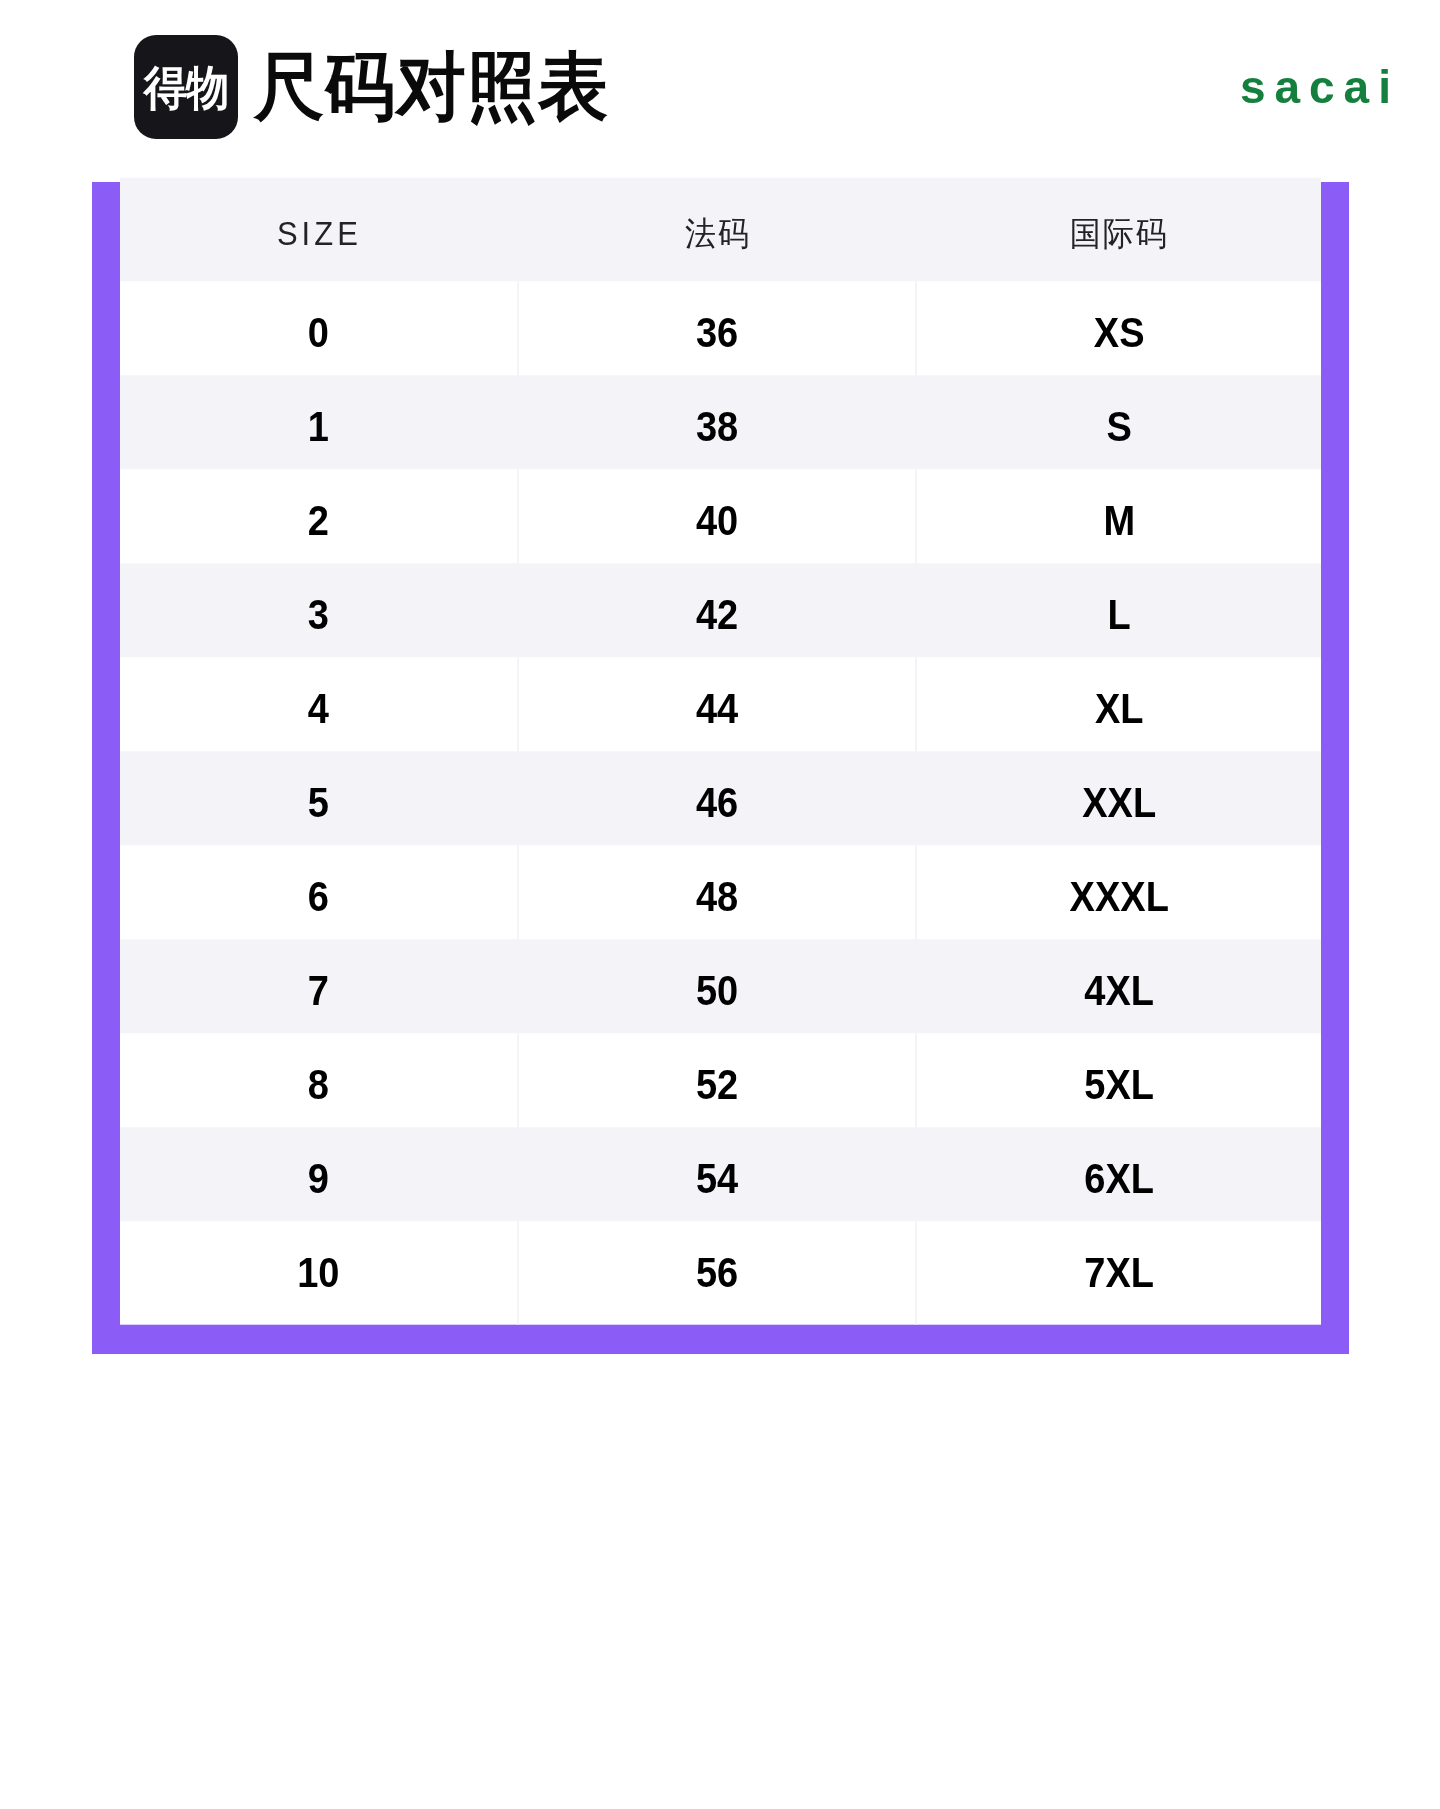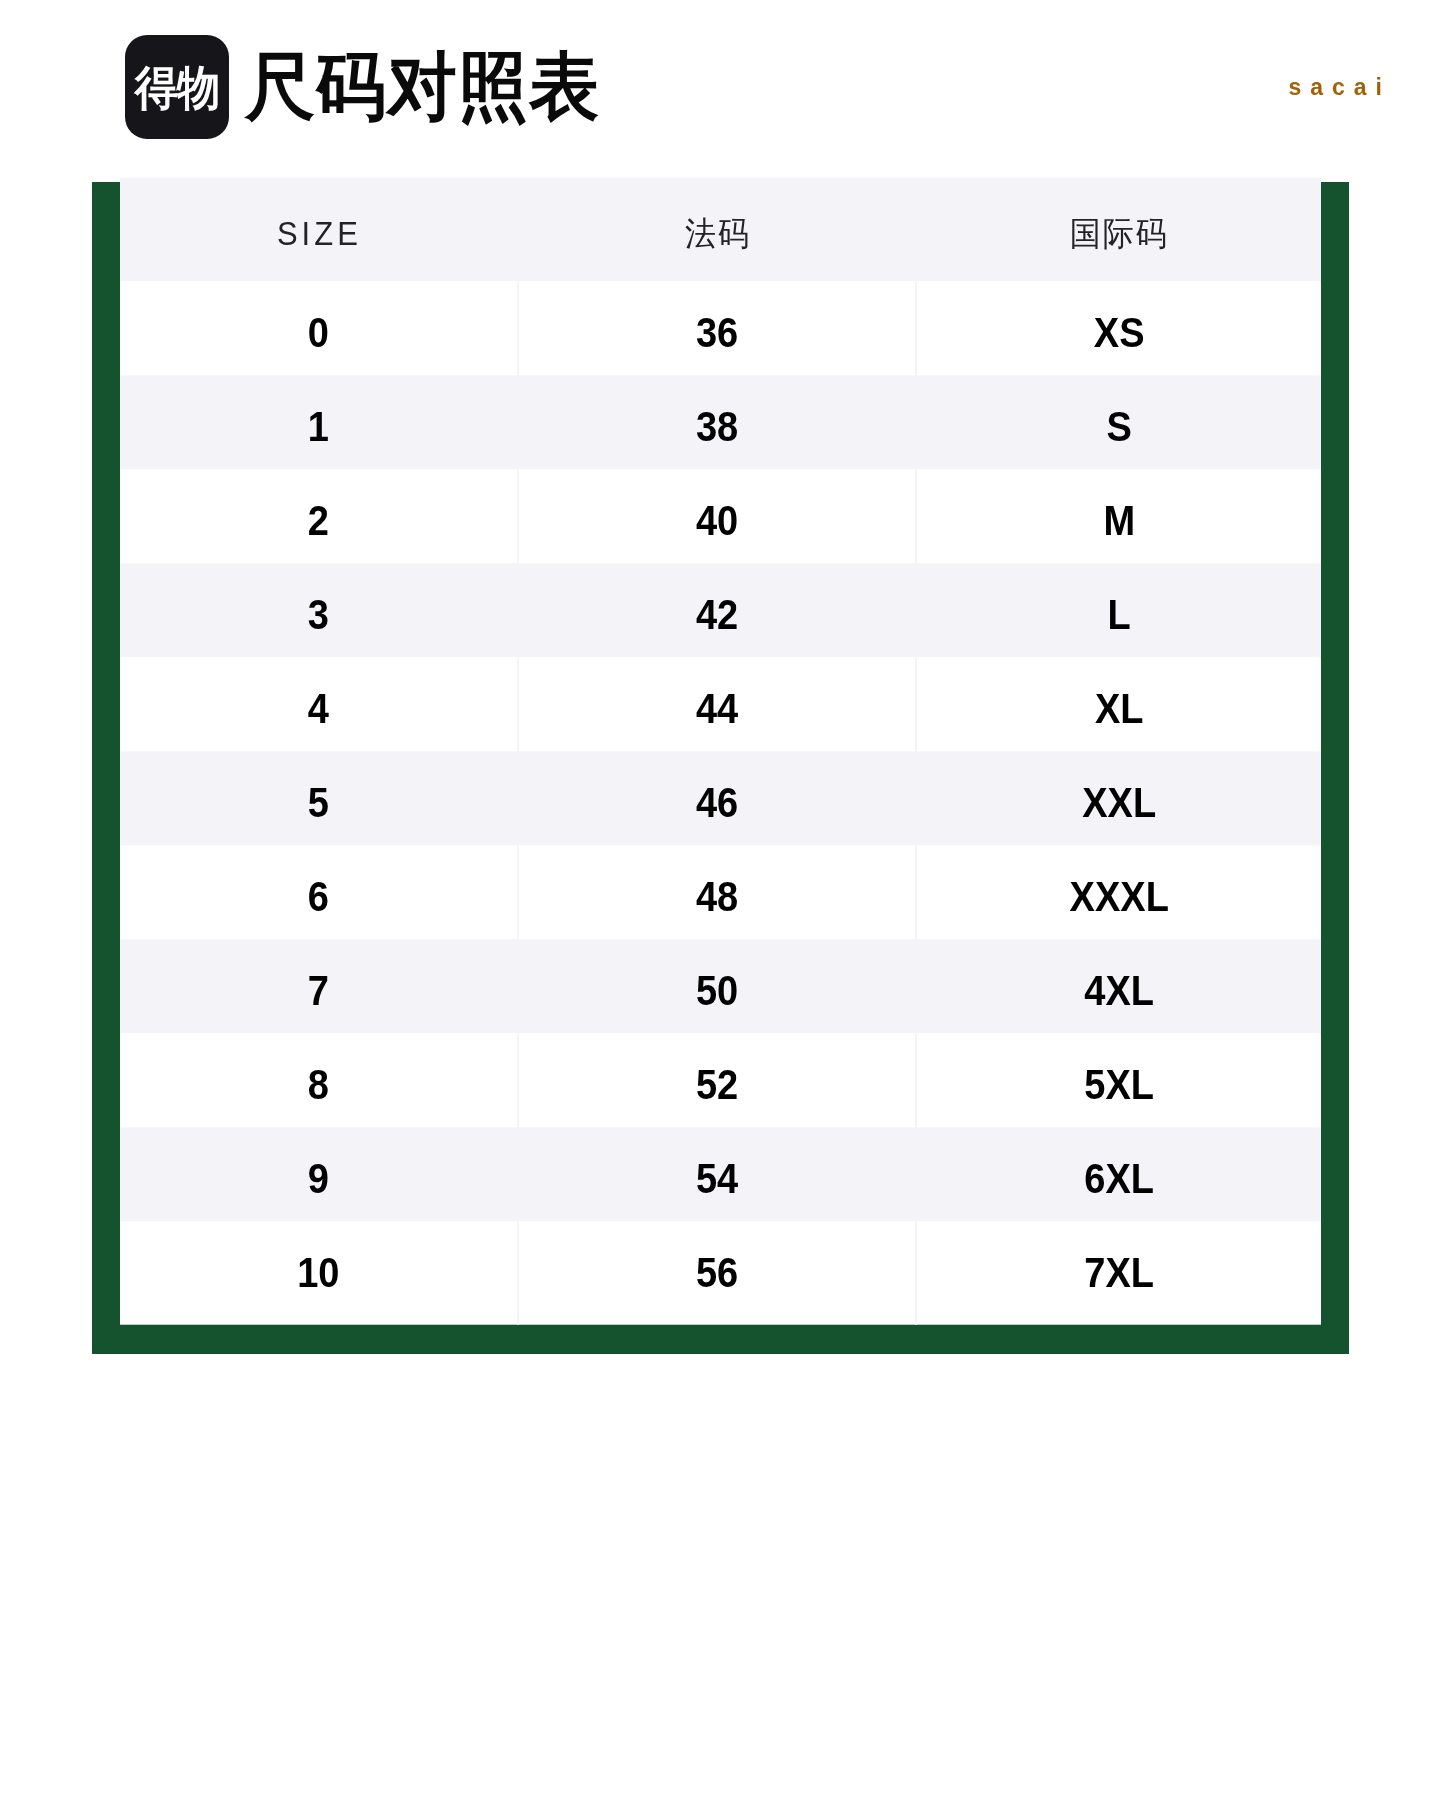--- a/index.html
+++ b/index.html
@@ -18,21 +18,21 @@
   .page {
     position: relative;
     width: 1440px;
     height: 1809px;
     background: #FFFFFF;
   }
 
   
   .header {
     position: absolute;
-    left: 85px;
+    left: 94px;
     top: 28px;
     width: 1270px;
     height: 118px;
     display: flex;
     align-items: center;
     justify-content: space-between;
     padding-left: 40px;
   }
   .brand-left {
     display: flex;
@@ -61,36 +61,36 @@
   .page-title {
     color: #0A0A0A;
     font-size: 70px;
     font-weight: 700;
     line-height: 1;
     letter-spacing: 1px;
     transform: scaleY(1.06);
     white-space: nowrap;
   }
   .sacai-logo {
-    color: #a16207;
-    font-size: 23px;
+    color: #15803d;
+    font-size: 46px;
     font-weight: 700;
     letter-spacing: 9px;
     line-height: 1;
     padding-right: 4px;
     white-space: nowrap;
   }
 
   
   .table-wrap {
     position: absolute;
     left: 92px;
     top: 182px;
     width: 1257px;
-    background: #14532d;
+    background: #8b5cf6;
     padding: 0 28px;
     box-sizing: border-box;
     padding-bottom: 34px;
   }
 
   .size-table {
     width: 100%;
     border-collapse: separate;
     border-spacing: 0;
     table-layout: fixed;

